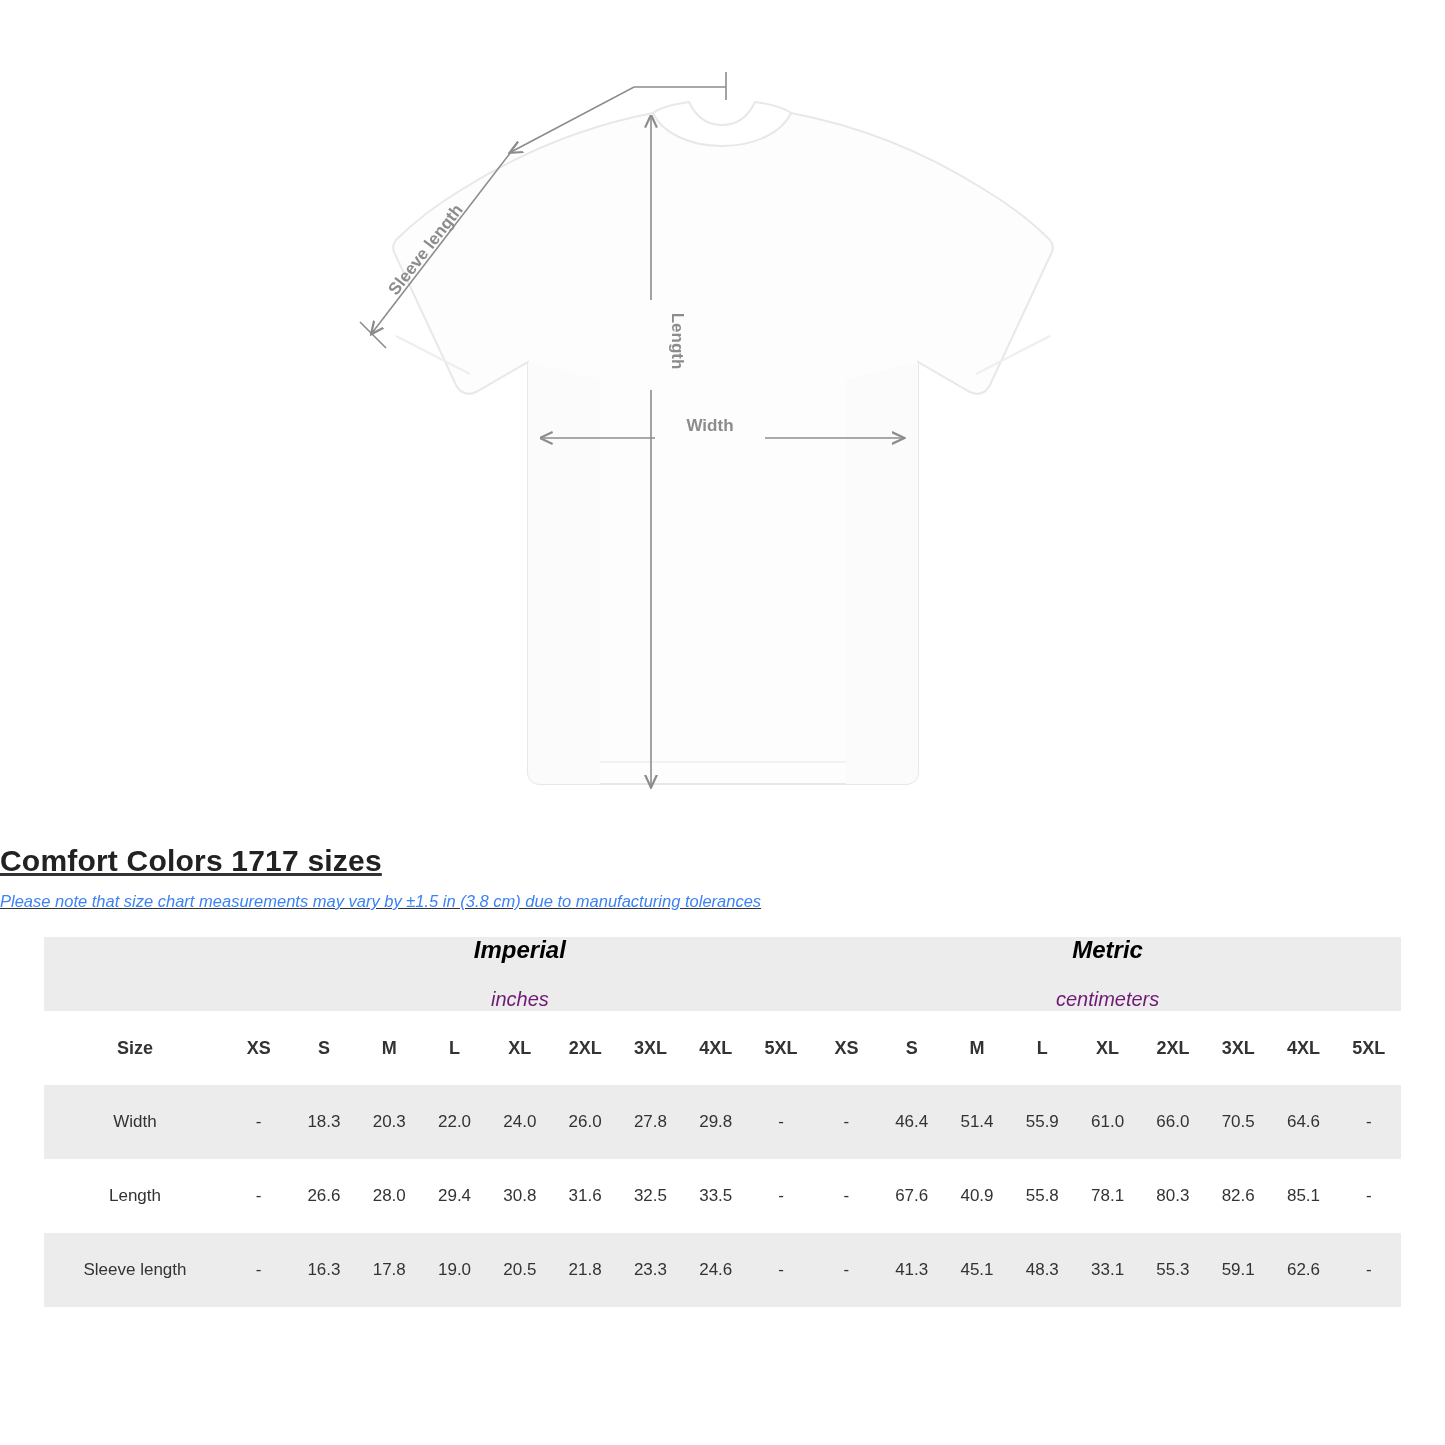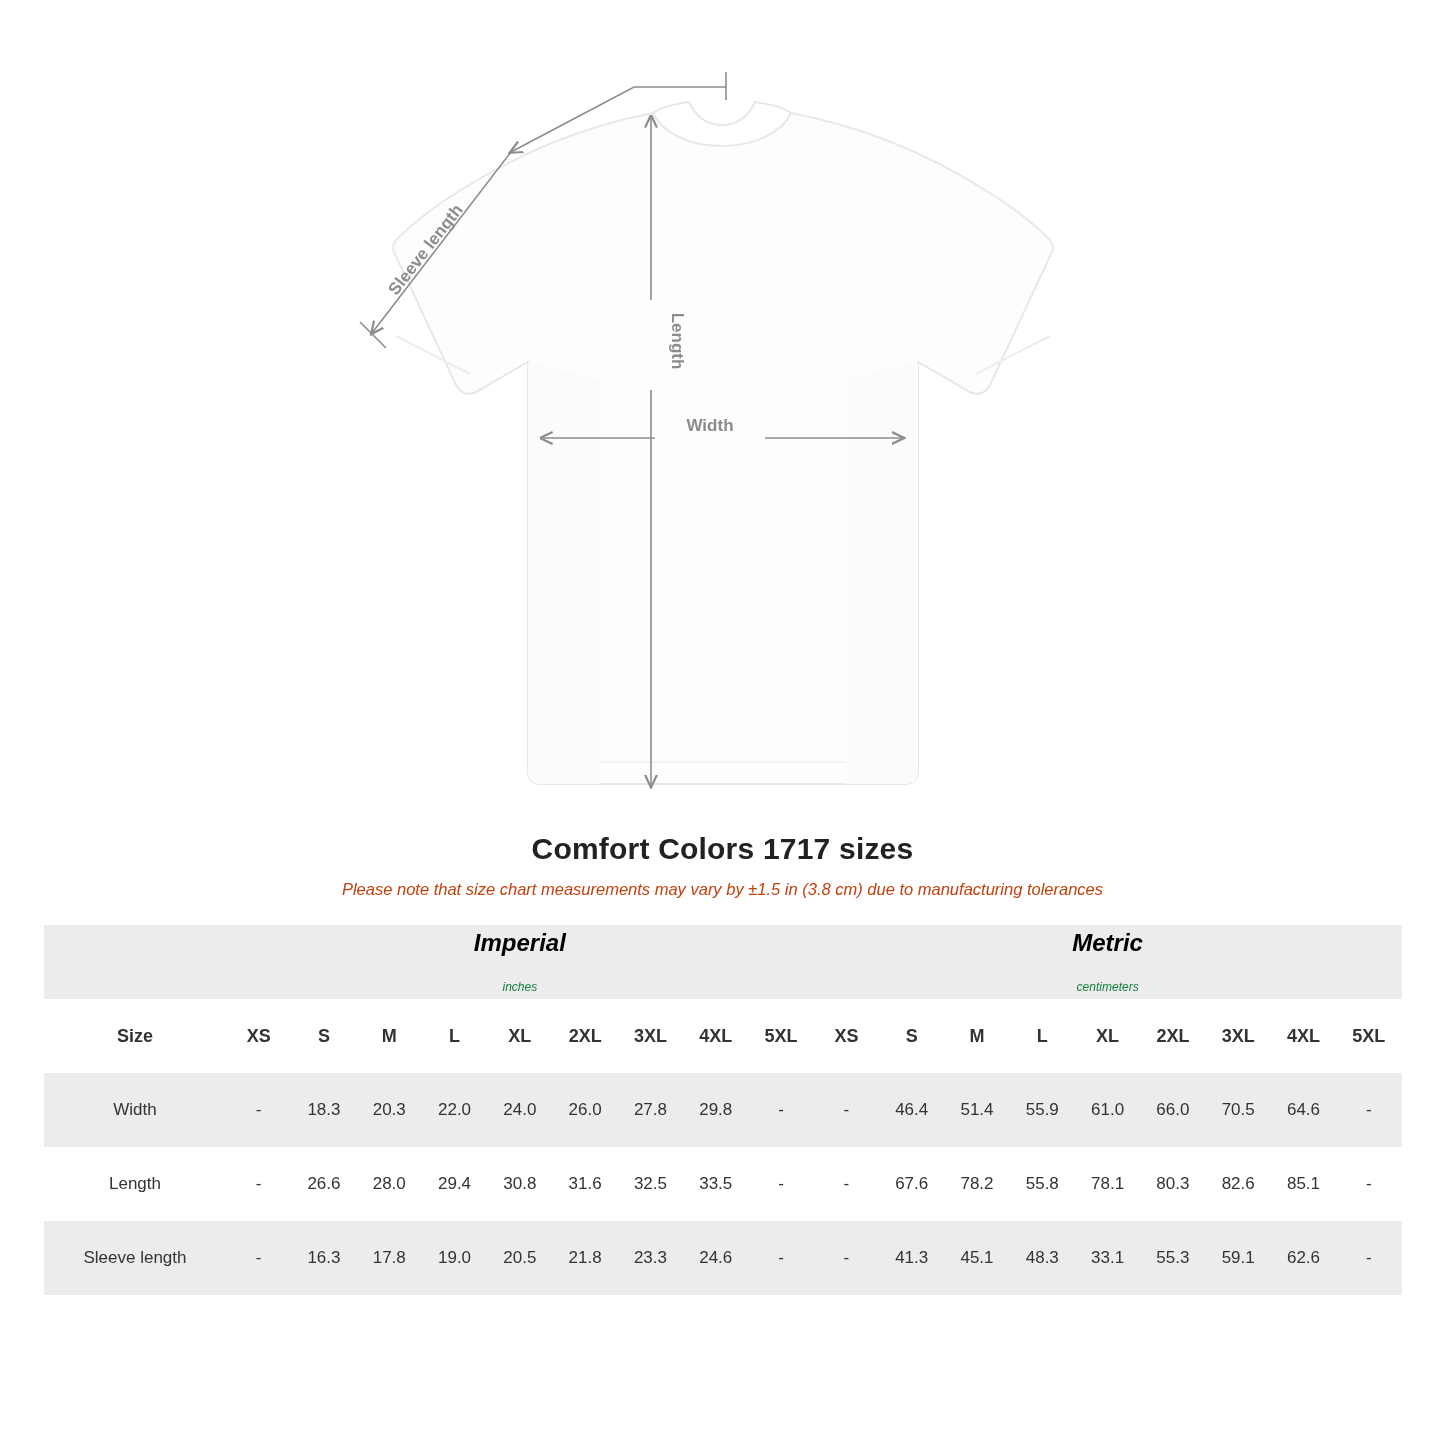--- a/index.html
+++ b/index.html
@@ -27,33 +27,33 @@
     height: 830px;
   }
   .illustration svg {
     position: absolute;
     left: 0;
     top: 0;
   }
 
   
   .title-block {
-    text-align: center;
-    margin-top: 2px;
+    margin-top: 14px;
+    text-decoration: underline;
   }
   .chart-title {
     font-size: 30px;
     font-weight: bold;
     color: #222222;
     letter-spacing: 0.2px;
   }
   .chart-note {
     font-size: 16.5px;
     font-style: italic;
-    color: #c2410c;
+    color: #3b82f6;
     margin-top: 14px;
   }
 
   
   .table-wrap {
     margin: 26px 44px 0 44px;
   }
   table.size-table {
     border-collapse: collapse;
     width: 1357px;
@@ -73,23 +73,23 @@
     height: 104px;
   }
   .unit-head .unit-name {
     font-size: 24px;
     font-style: italic;
     font-weight: bold;
     color: #000000;
     line-height: 1.1;
   }
   .unit-head .unit-sub {
-    font-size: 12px;
+    font-size: 20px;
     font-style: italic;
-    color: #15803d;
+    color: #701a75;
     margin-top: 24px;
   }
   tr.head-row td {
     font-weight: bold;
     font-size: 18px;
     color: #333333;
     background: #ffffff;
   }
   tr.head-row td.rowlabel {
     font-weight: bold;
@@ -274,21 +274,21 @@
           <td class="val">26.6</td>
           <td class="val">28.0</td>
           <td class="val">29.4</td>
           <td class="val">30.8</td>
           <td class="val">31.6</td>
           <td class="val">32.5</td>
           <td class="val">33.5</td>
           <td class="val">-</td>
           <td class="val">-</td>
           <td class="val">67.6</td>
-          <td class="val">78.2</td>
+          <td class="val">40.9</td>
           <td class="val">55.8</td>
           <td class="val">78.1</td>
           <td class="val">80.3</td>
           <td class="val">82.6</td>
           <td class="val">85.1</td>
           <td class="val">-</td>
         </tr>
 
         <tr class="band-a">
           <td class="rowlabel">Sleeve length</td>

